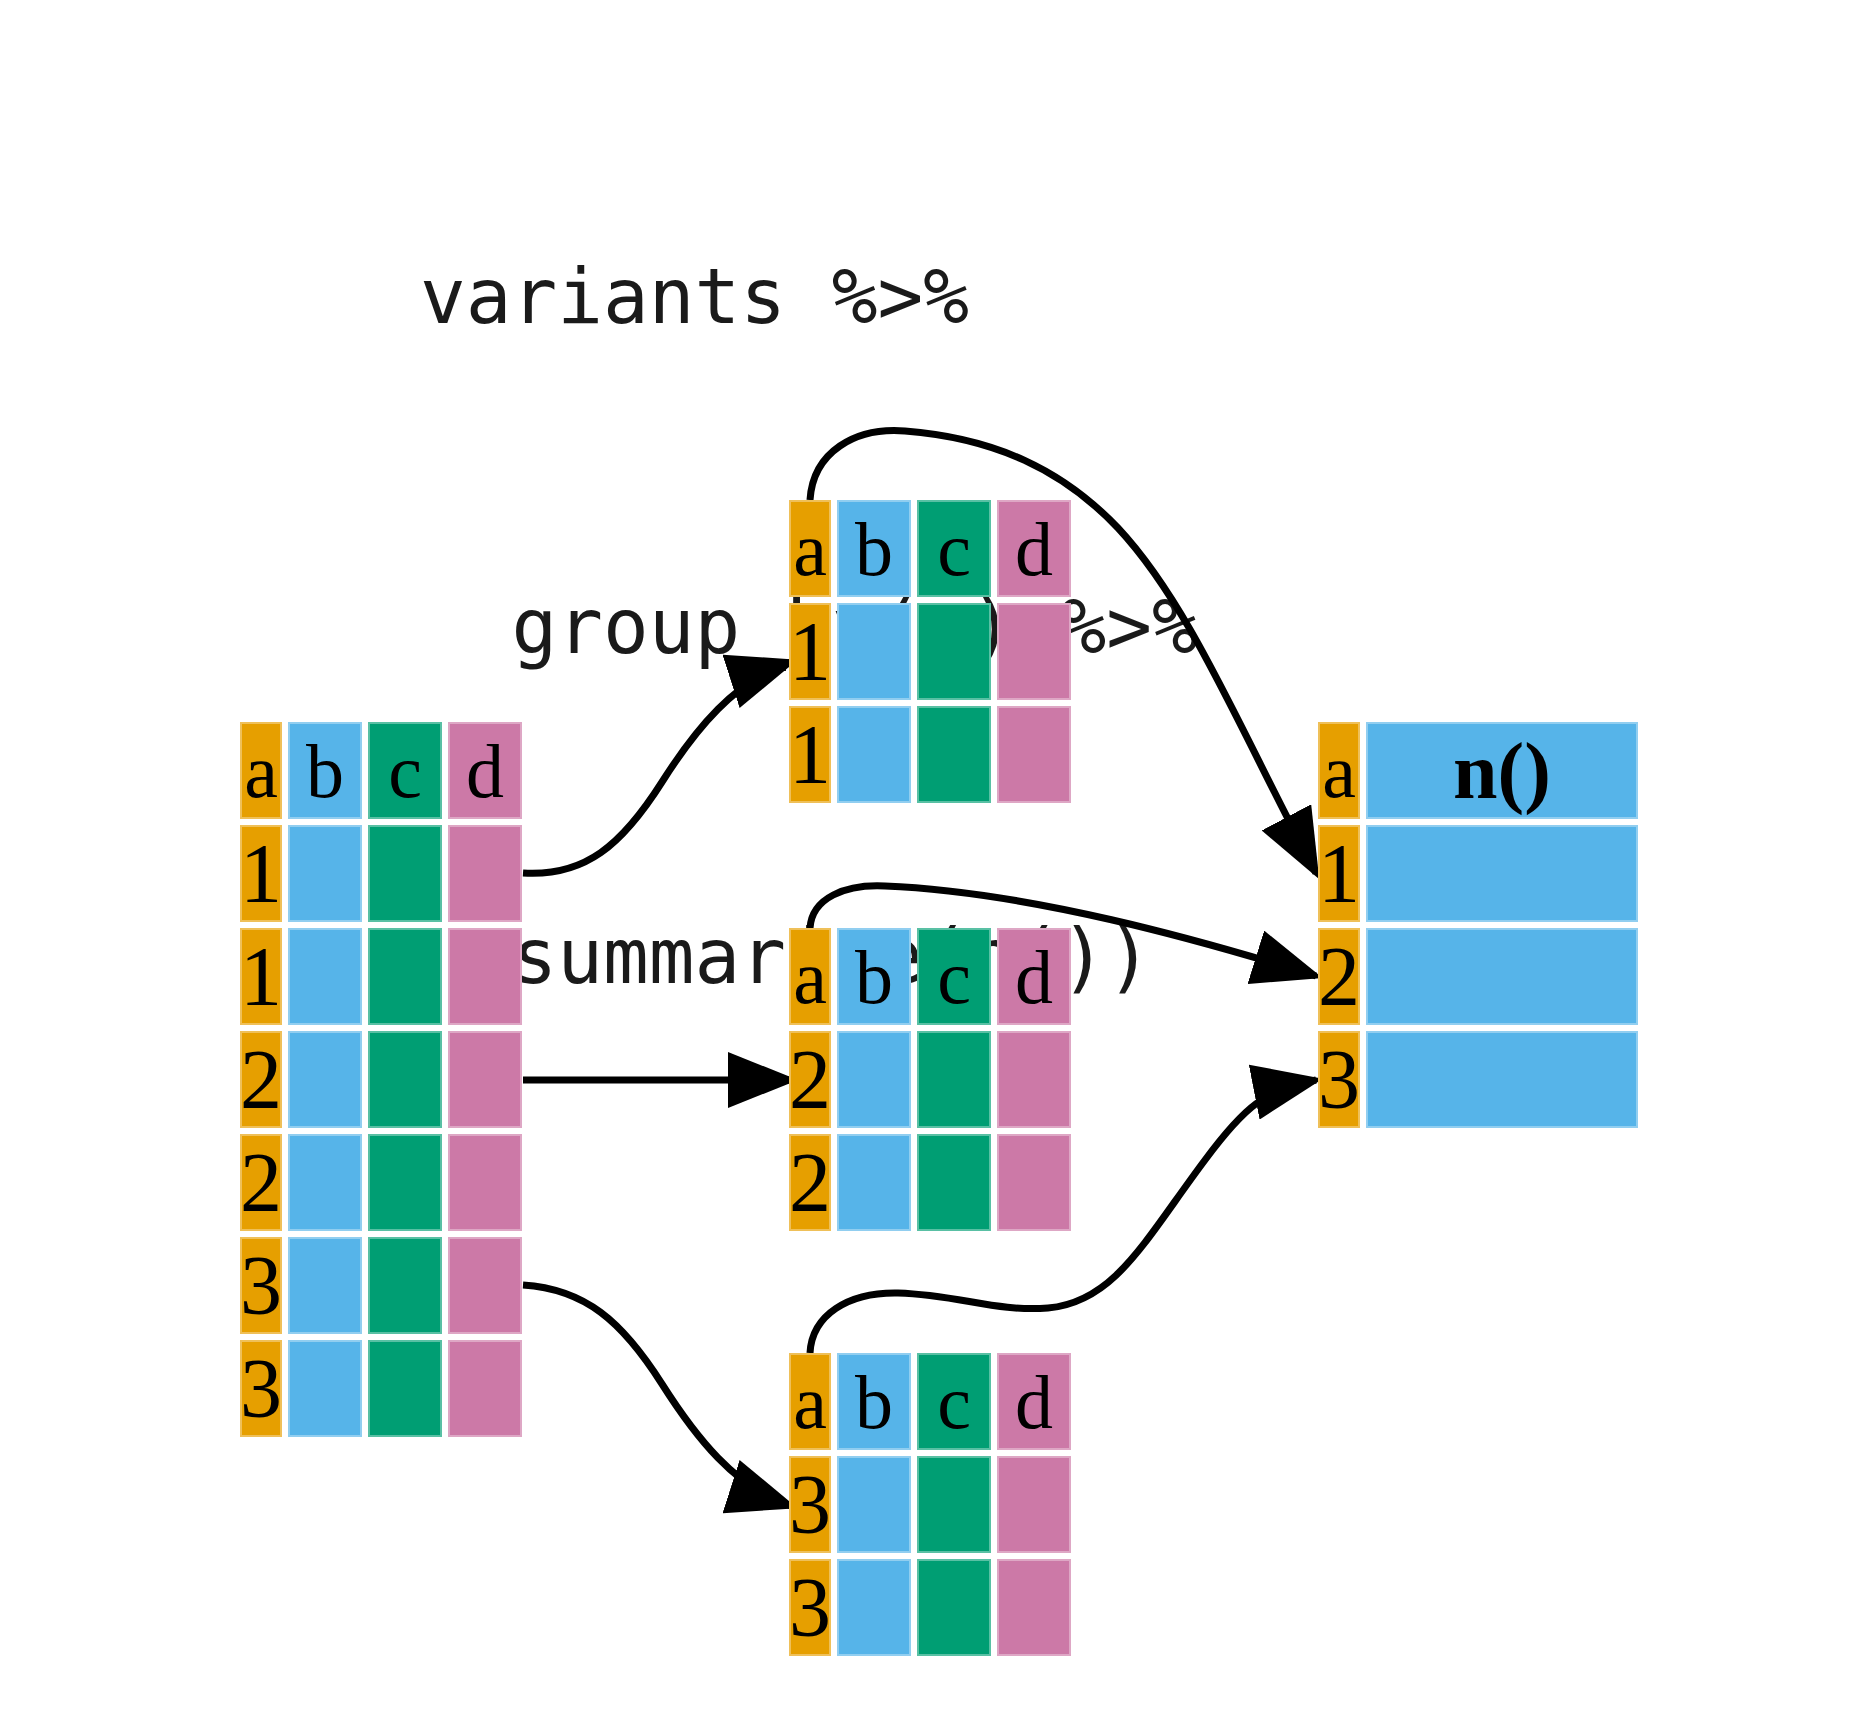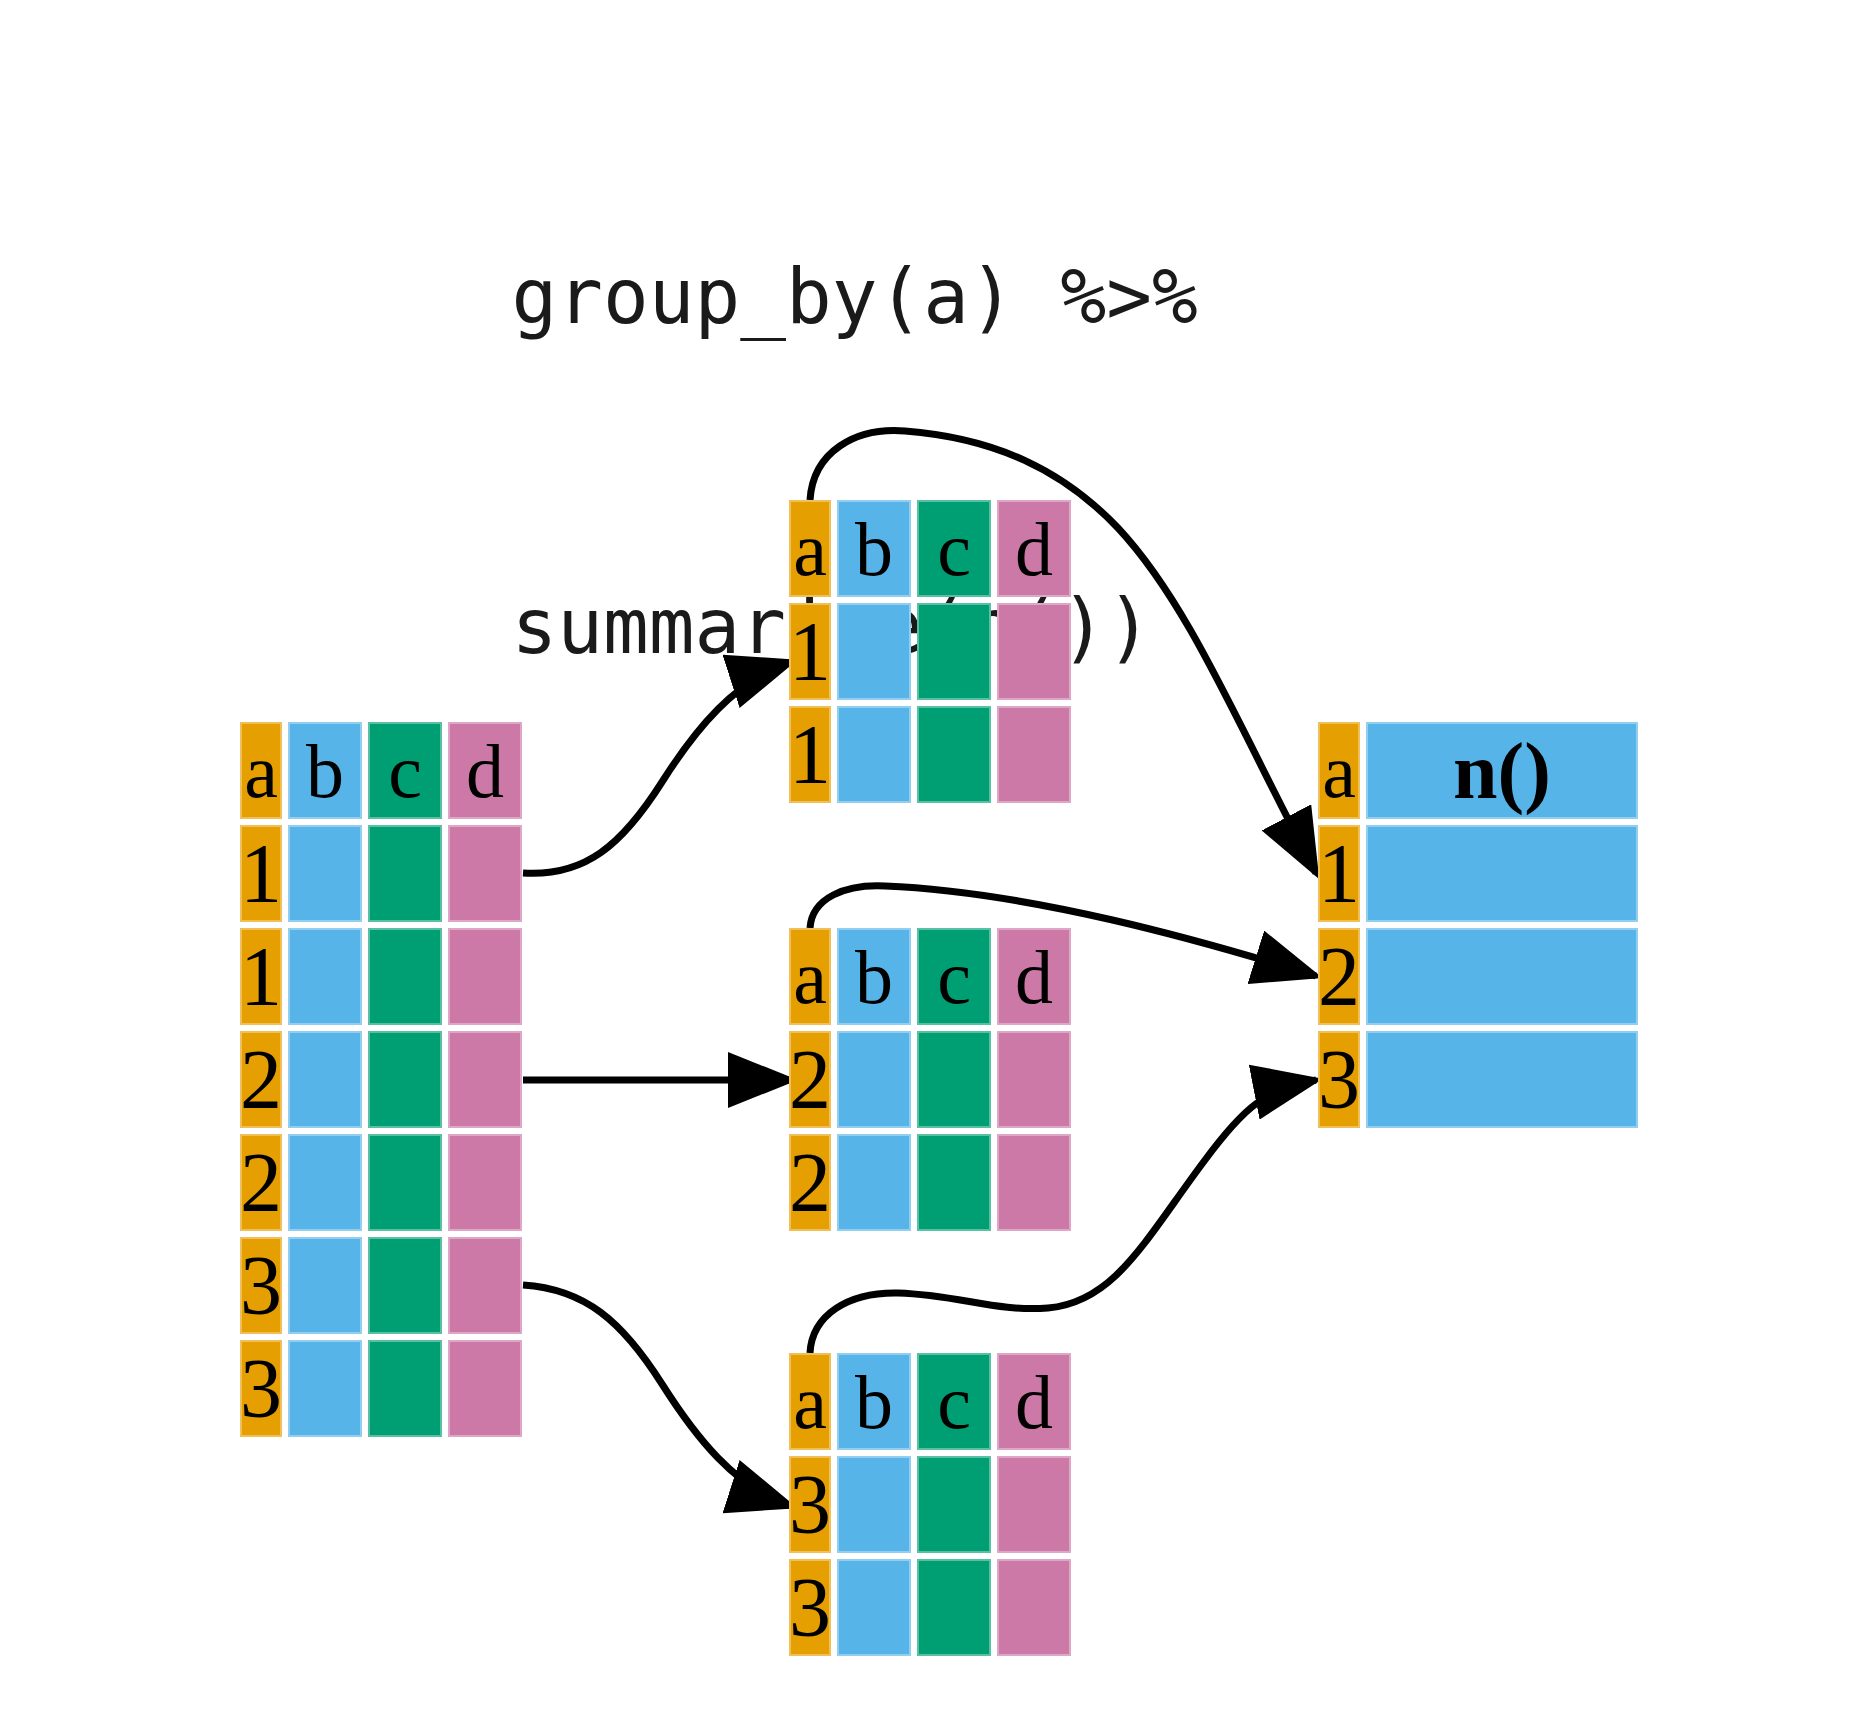--- a/index.html
+++ b/index.html
@@ -38,20 +38,21 @@
   .cd{background:#CC79A7;}
   .cn{background:#56B4E9;}
   .hdr{font-size:76px;}
   .val{font-size:84px;}
   .nhdr{font-size:80px;font-weight:bold;}
 </style>
 </head>
 <body>
 
 <div class="code">
+  <div>variants %&gt;%</div>
   <div>  group_by(a) %&gt;%</div>
   <div>  summarize(n())</div>
 </div>
 
 <svg class="arrows" viewBox="0 0 1851 1730">
   <defs>
     <marker id="ah" markerWidth="10" markerHeight="8" refX="9" refY="4" orient="auto" markerUnits="strokeWidth">
       <path d="M0,0 L10,4 L0,8 Z" fill="#000"></path>
     </marker>
   </defs>

